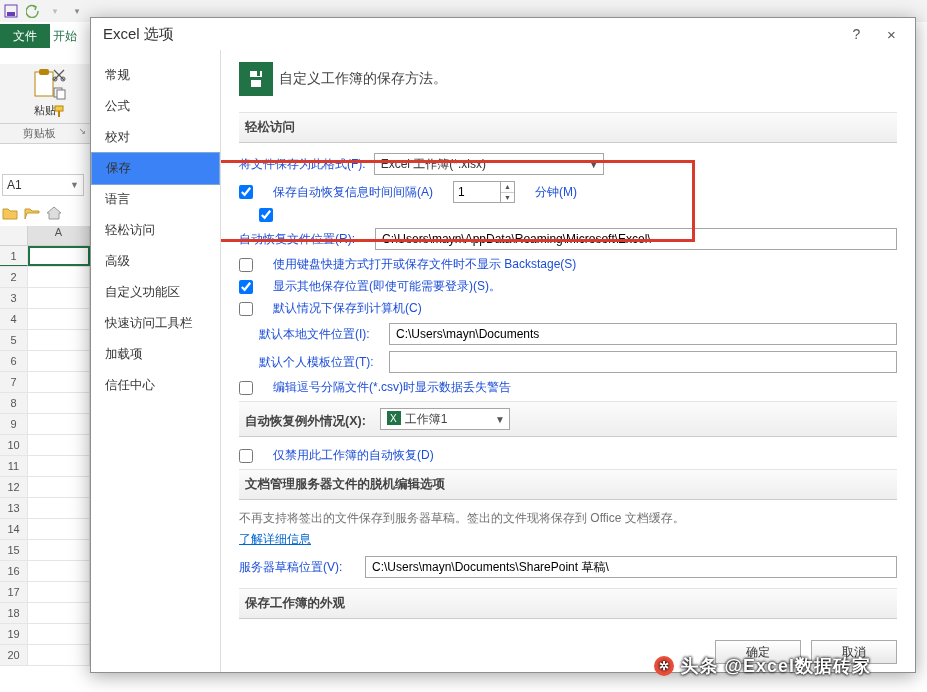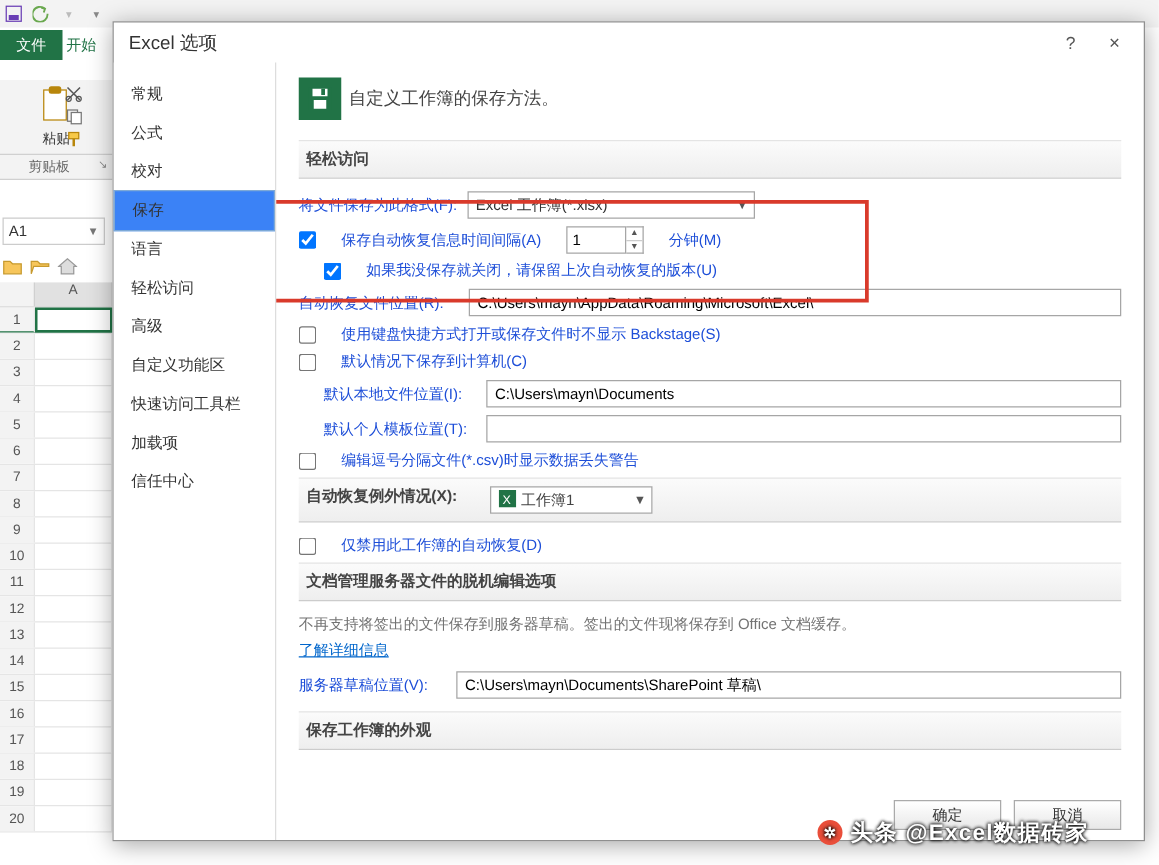--- a/index.html
+++ b/index.html
@@ -293,50 +293,53 @@
             <input value="1" style="">
             <div class="updn">
                 <div>▲</div>
                 <div>▼</div>
               </div>
           </div>
           <label>分钟(M)</label>
         </div>
         <div class="chk-row indent">
           <input type="checkbox" checked="" style="">
-          <label>如果我没保存就关闭，请保留上次自动恢复的版本(U)</label>
         </div>
         <div class="field-row">
           <label style="width:128px;">自动恢复文件位置(R):</label>
           <input class="txt-input" style="flex: 1 1 0%;" value="C:\Users\mayn\AppData\Roaming\Microsoft\Excel\">
         </div>
       </div>
 
       <div class="chk-row">
         <input type="checkbox" style="">
         <label>使用键盘快捷方式打开或保存文件时不显示 Backstage(S)</label>
       </div>
       <div class="chk-row">
+        <input type="checkbox" checked="" style="">
+        <label>显示其他保存位置(即使可能需要登录)(S)。</label>
+      </div>
+      <div class="chk-row">
         <input type="checkbox" style="">
         <label>默认情况下保存到计算机(C)</label>
       </div>
       <div class="field-row">
         <label style="width:142px;padding-left:20px;">默认本地文件位置(I):</label>
         <input class="txt-input" style="flex: 1 1 0%;" value="C:\Users\mayn\Documents">
       </div>
       <div class="field-row">
         <label style="width:142px;padding-left:20px;">默认个人模板位置(T):</label>
         <input class="txt-input" style="flex: 1 1 0%;" value="">
       </div>
       <div class="chk-row">
         <input type="checkbox" style="">
         <label>编辑逗号分隔文件(*.csv)时显示数据丢失警告</label>
       </div>
 
-      <div class="section-title" style="display:flex;align-items:flex-start;gap:26px;">
+      <div class="section-title" style="display:flex;align-items:flex-end;gap:14px;">
         <span>自动恢复例外情况(X):</span>
         <span class="combo" style="width:130px;font-weight:normal;">
           <span style="margin-right:4px;">
             <svg width="14" height="14">
                 <rect width="14" height="14" fill="#217346"></rect>
                 <text x="3" y="11" fill="#fff" font-size="10" font-family="Arial">X</text>
               </svg>
           </span>
           <span>工作簿1</span>
           <span class="arr">▼</span>

